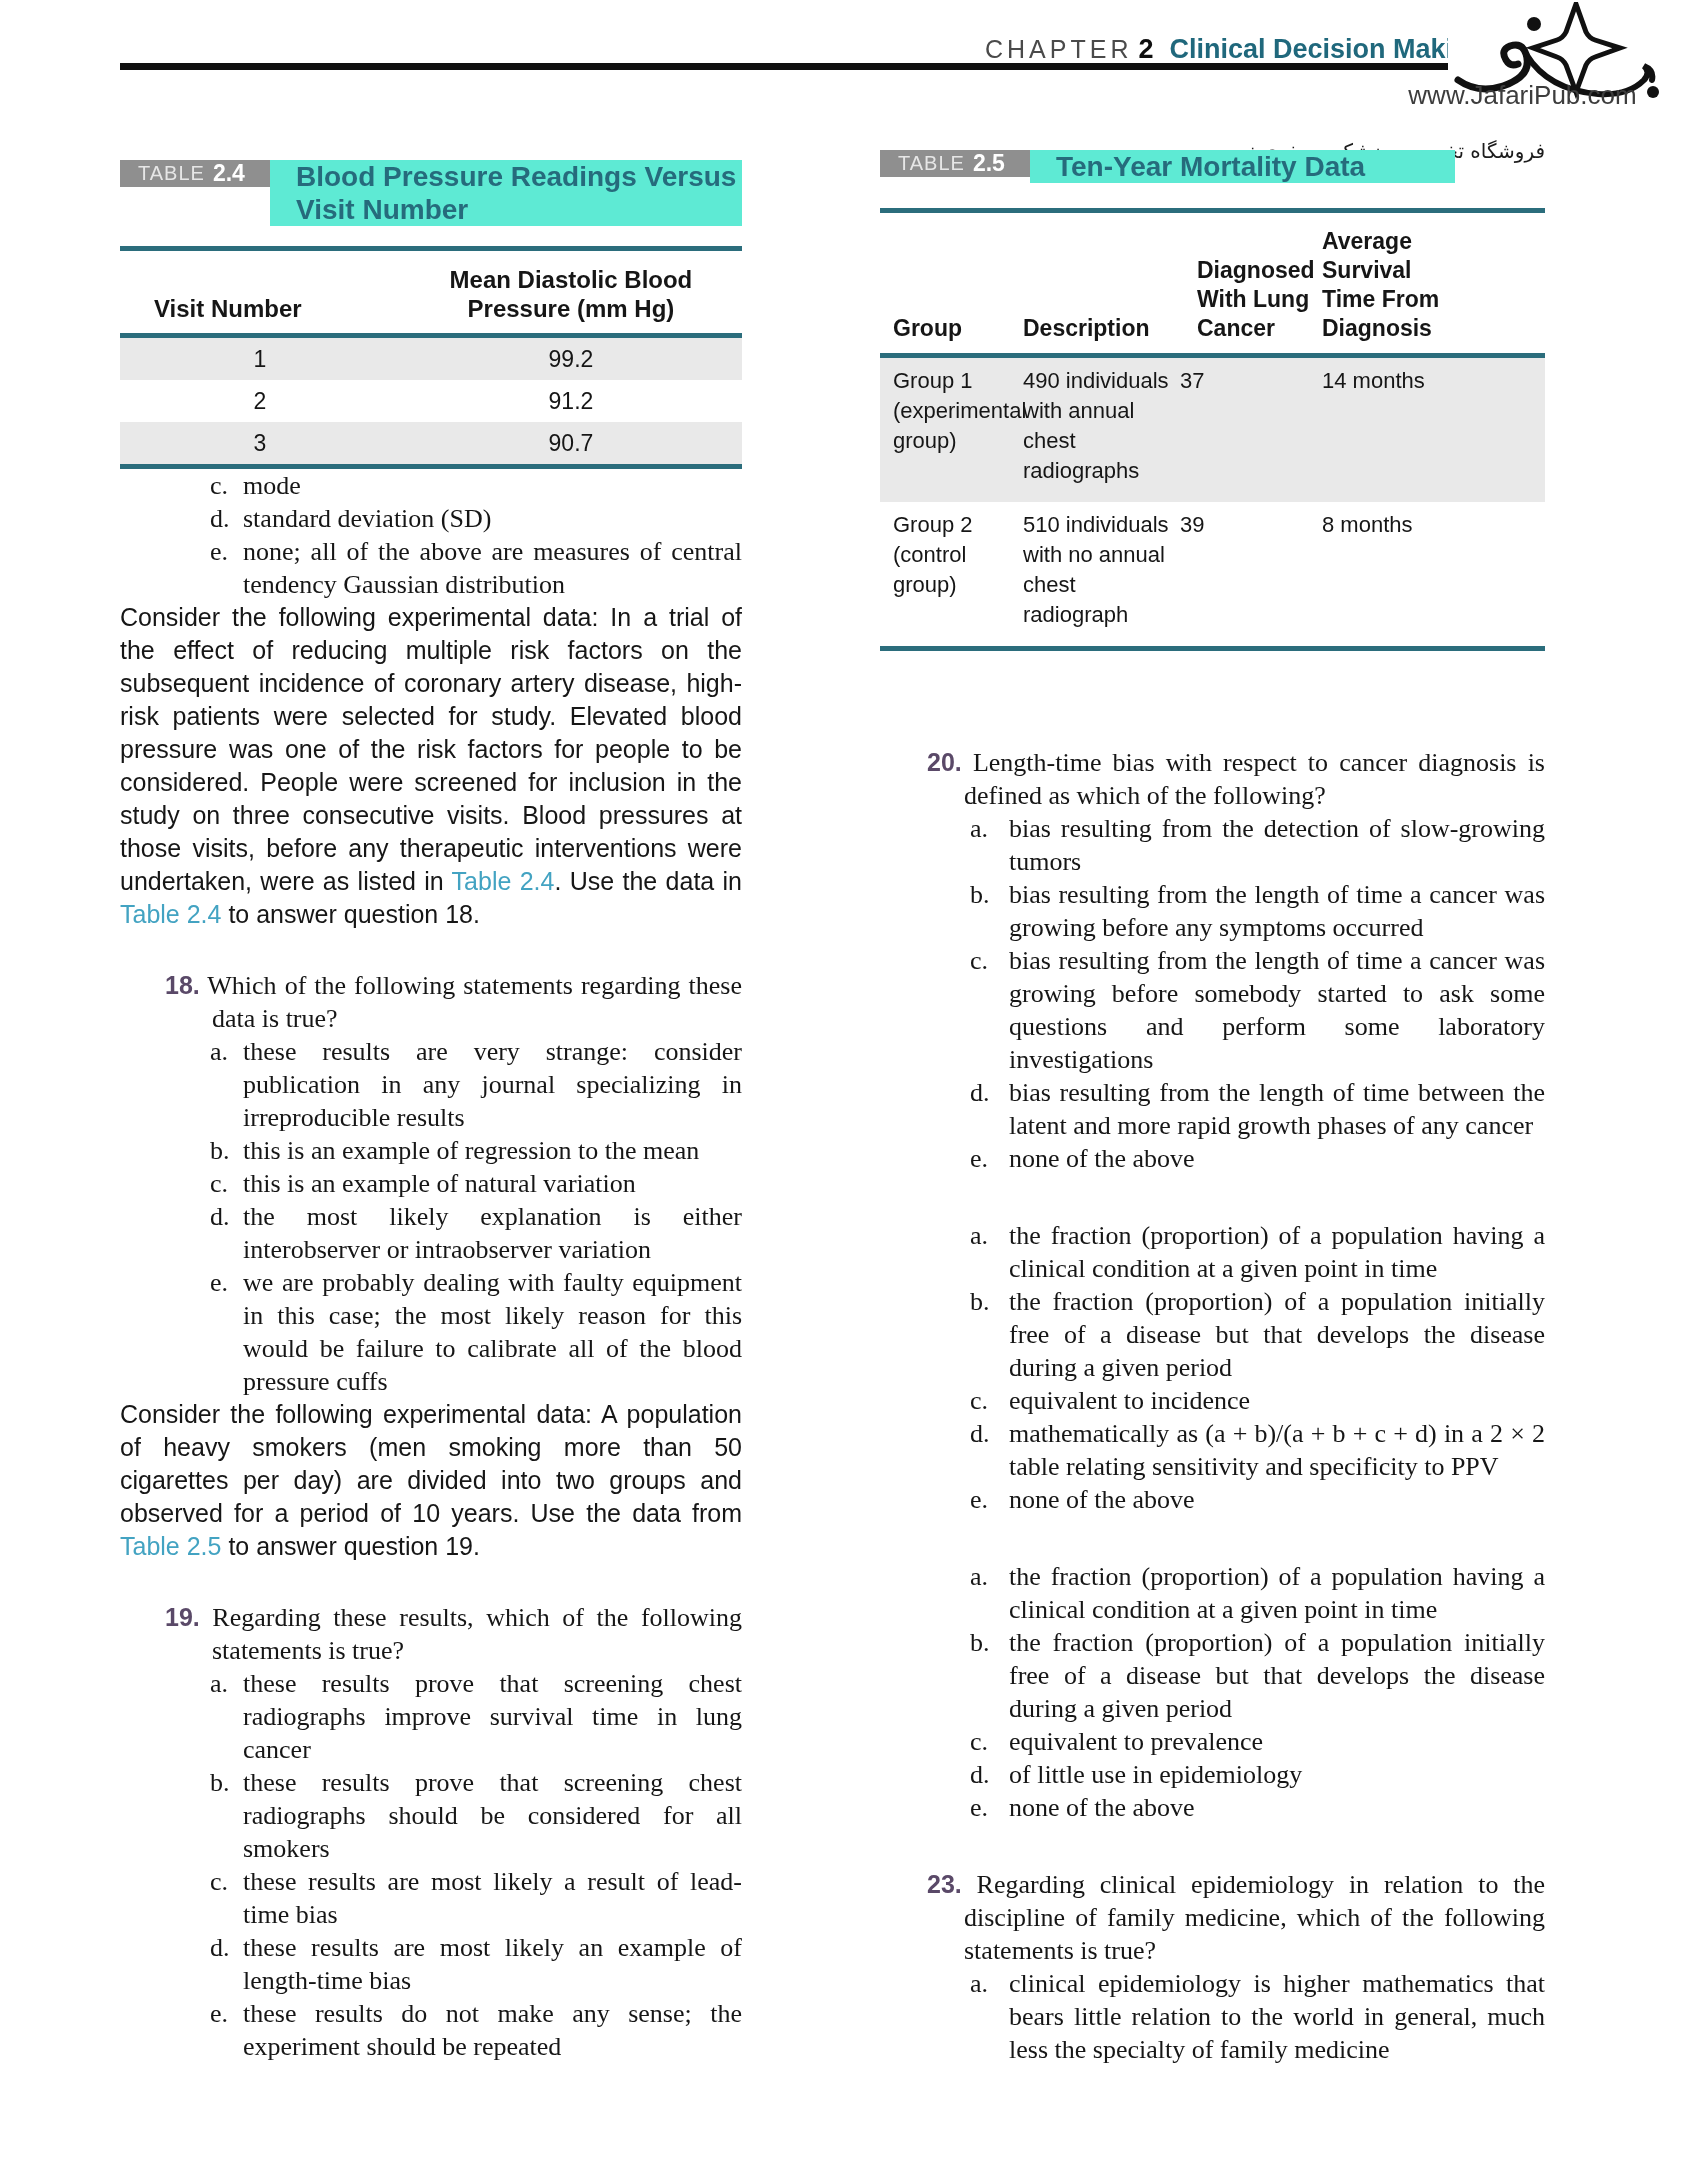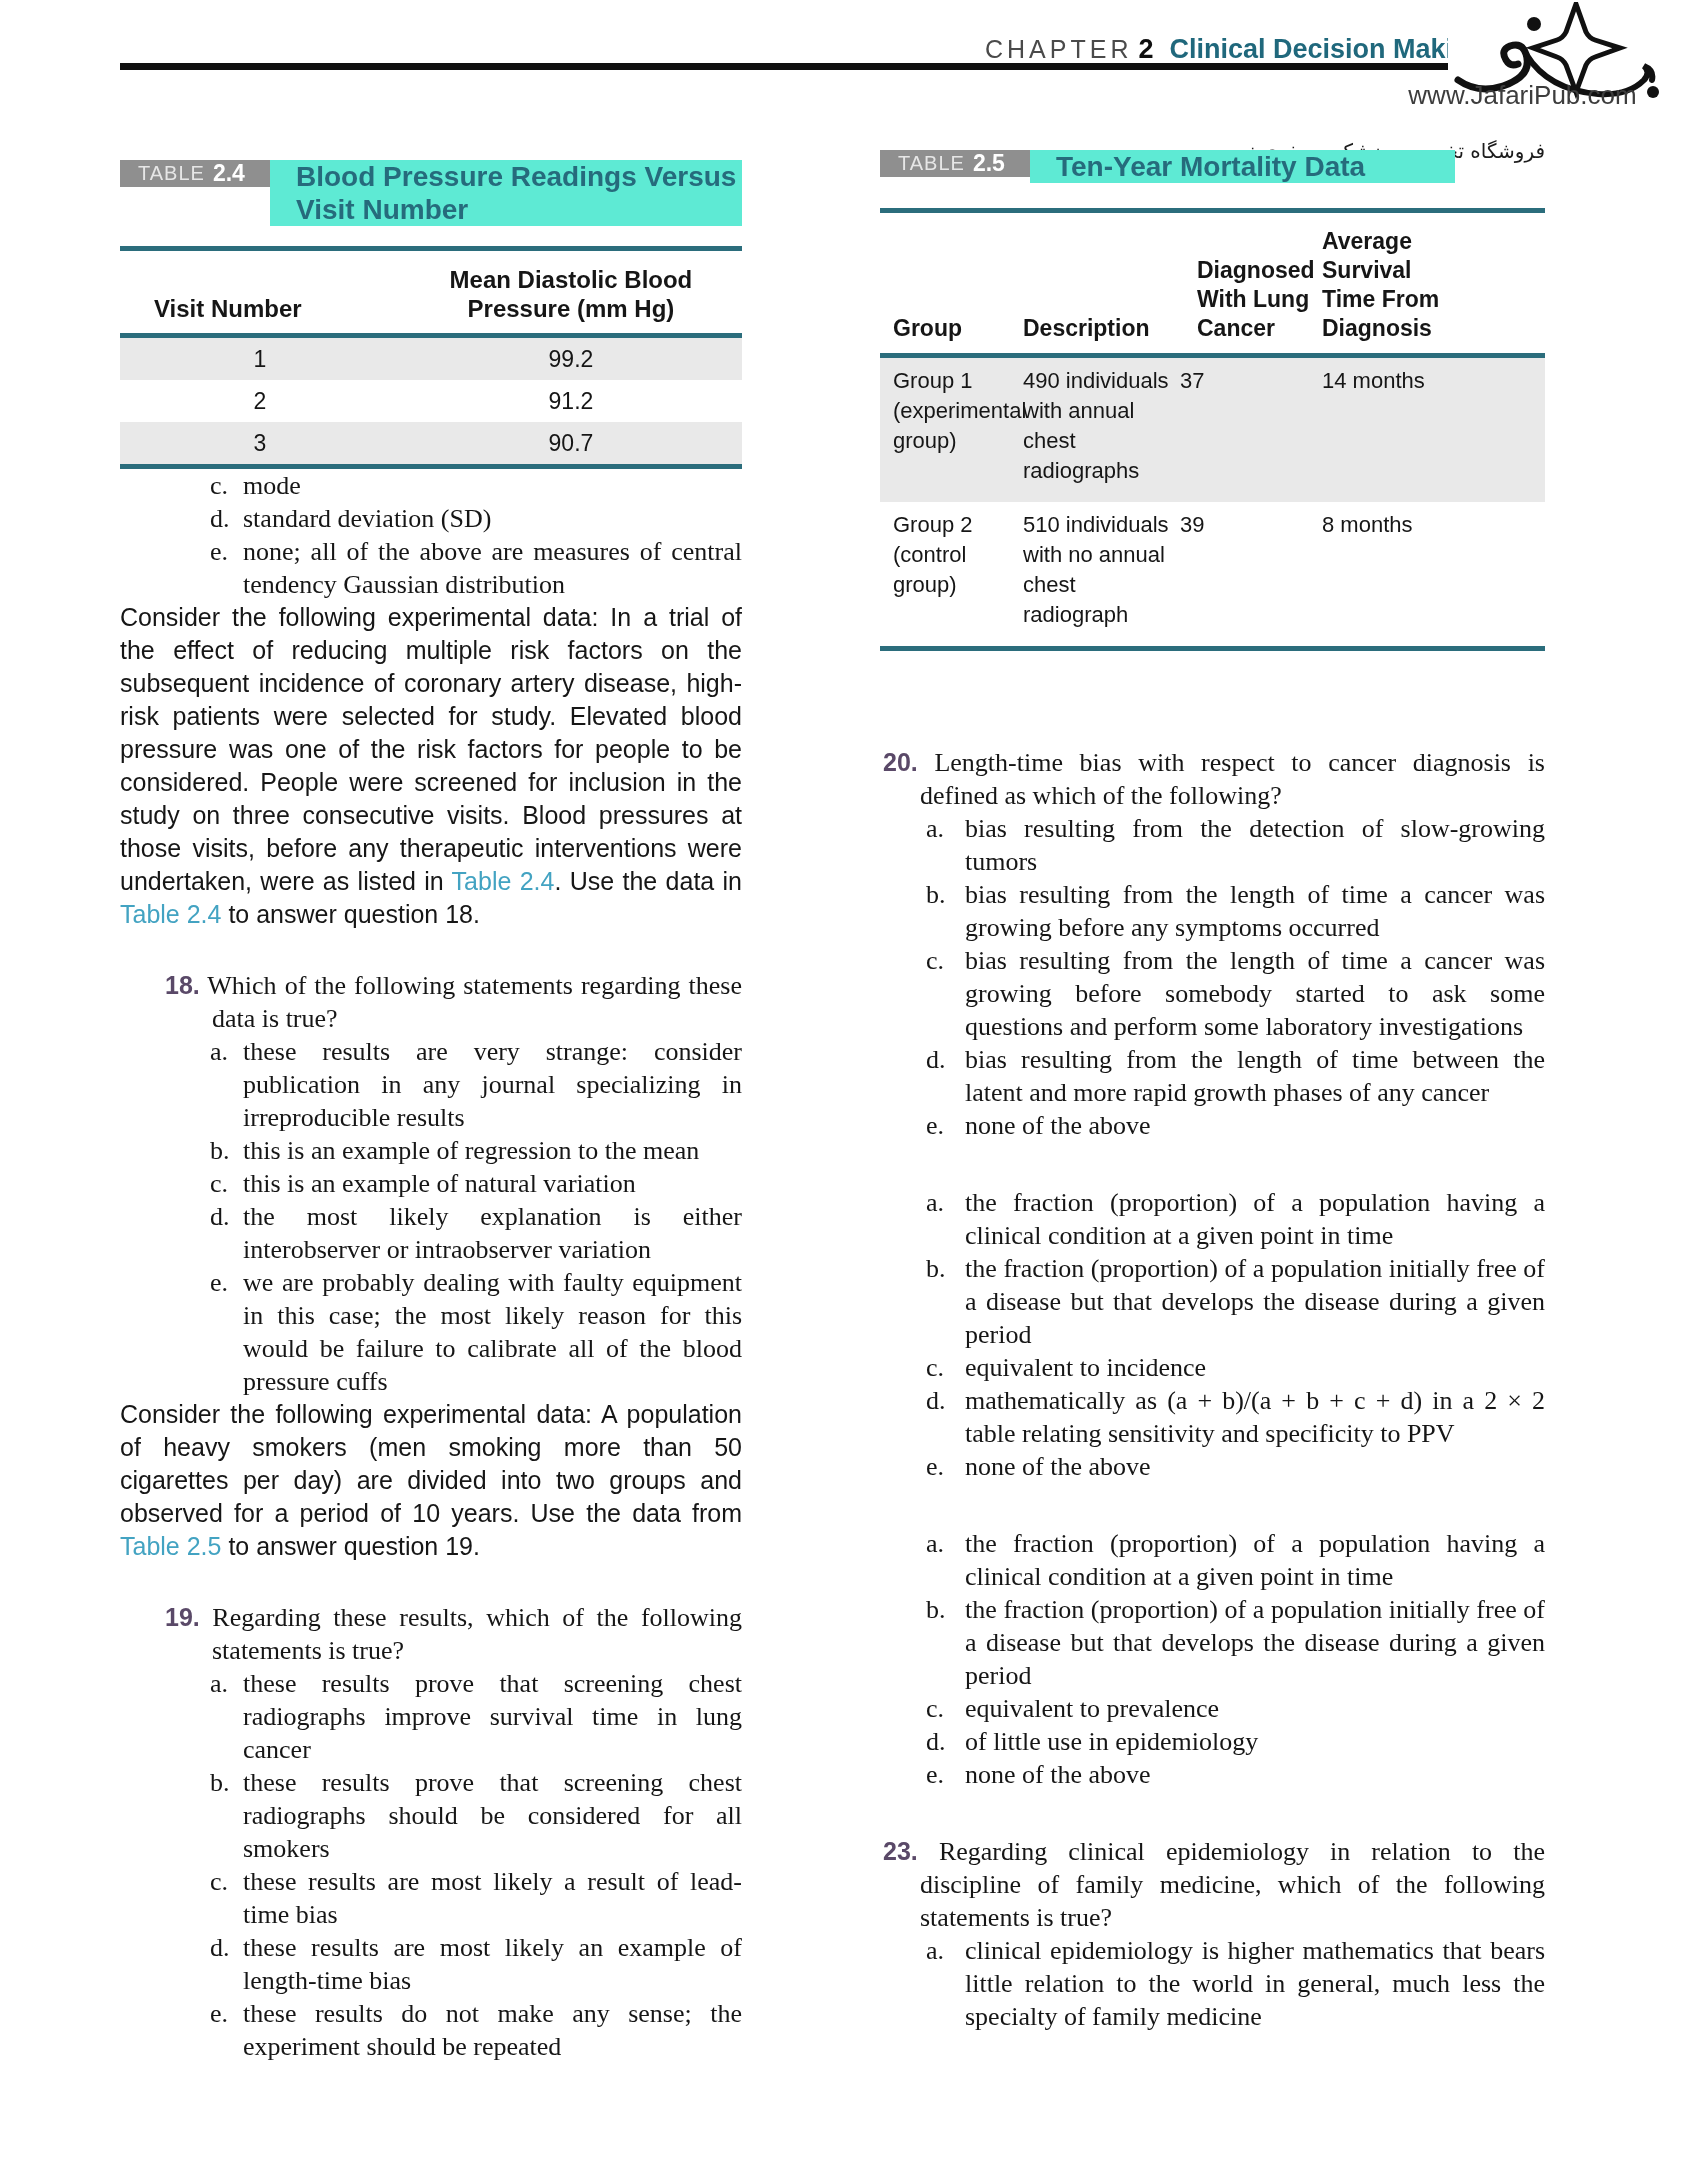--- a/index.html
+++ b/index.html
@@ -64,21 +64,21 @@
   .t25-row .cd{padding-left:13px;}
   .t25-row .cn{text-align:left;}
   .t25-row .cs{padding-left:2px;}
 
   
   .sans-para{font-family:"Liberation Sans",sans-serif;font-size:25px;line-height:33px;
              text-align:justify;margin:0;}
   .tlink{color:#43a3c2;}
   .question{margin-top:38px;}
   .first-block{margin-top:95px;}
-  .col-right .question{margin-top:44px;}
+  .col-right .question{margin-top:44px;margin-left:44px;}
   .col-right .question.first-block{margin-top:95px;}
   .q-main{margin:0;font-size:26px;line-height:33px;text-align:justify;}
   .col-left .q-main{padding-left:92px;text-indent:-47px;}
   .col-right .q-main{padding-left:40px;text-indent:-37px;}
   .qnum{font-family:"Liberation Sans",sans-serif;font-weight:bold;color:#5a4968;font-size:25px;}
   .options{list-style:none;margin:0;padding:0;font-size:26px;line-height:33px;}
   .options li{position:relative;text-align:justify;}
   .col-left .options li{padding-left:123px;}
   .col-left .options .olt{position:absolute;left:90px;}
   .col-right .options li{padding-left:85px;}

